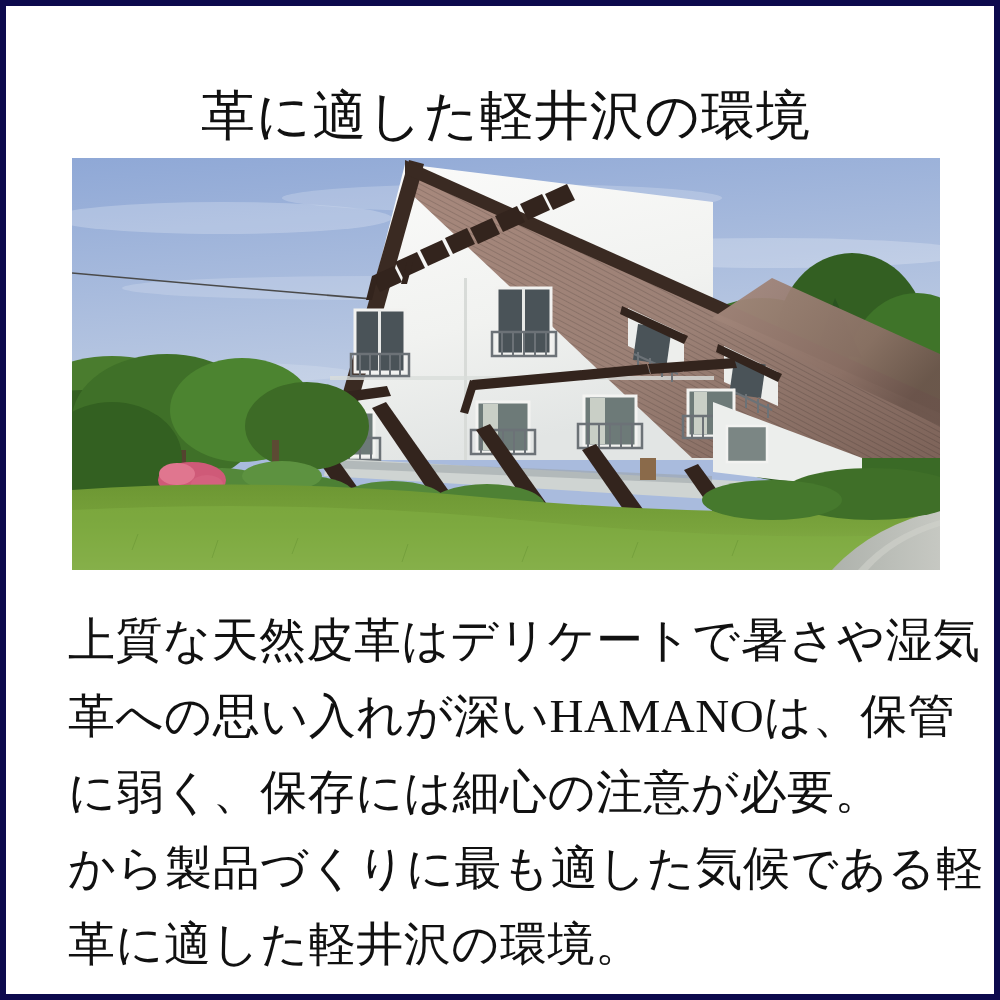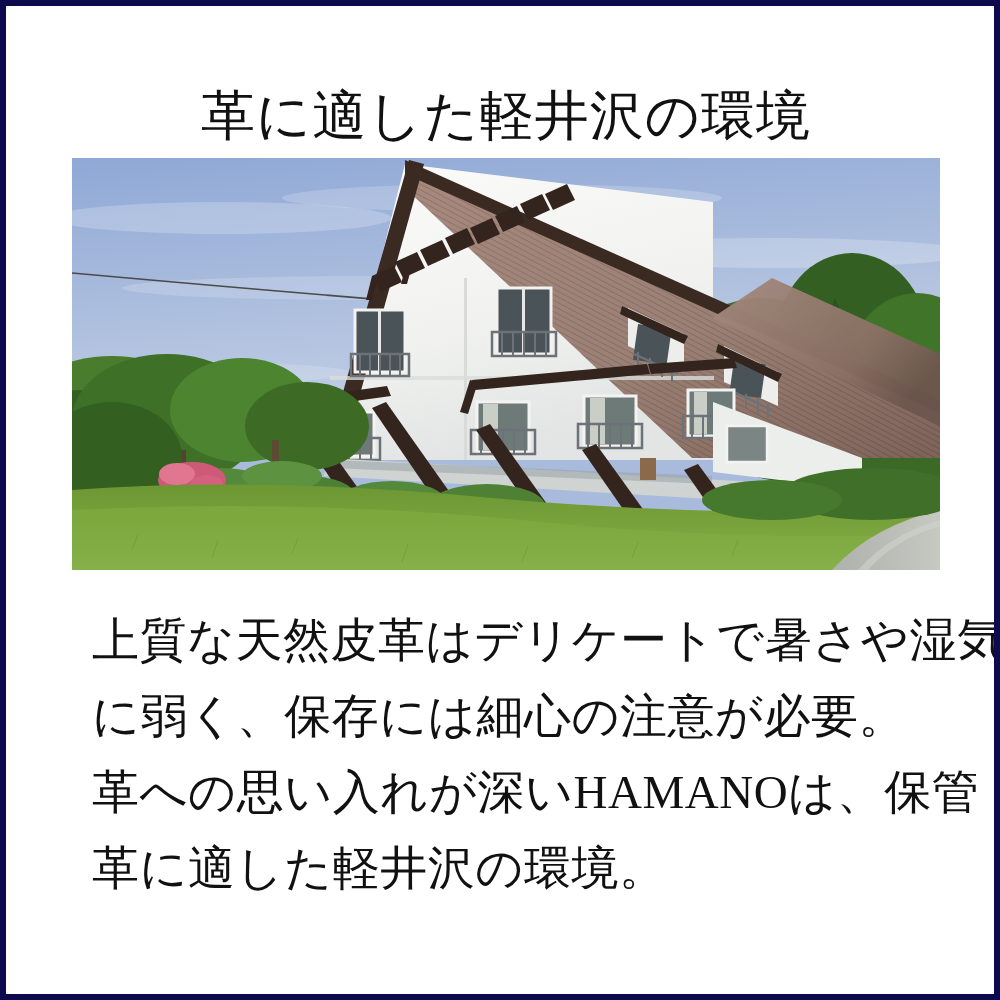--- a/index.html
+++ b/index.html
@@ -48,21 +48,20 @@
   .body-copy {
     position: absolute;
     left: 62px;
     top: 596px;
     width: 880px;
     font-family: "Liberation Serif", "DejaVu Serif", serif;
     font-size: 47px;
     line-height: 76px;
     color: #111111;
     letter-spacing: 0.5px;
-    margin-left: 24px;
   }
   .body-copy .line {
     white-space: nowrap;
   }
 </style>
 </head>
 <body>
 
 <div class="page">
 
@@ -347,18 +346,19 @@
         <path d="M786,412 Q818,376 868,362 L868,368 Q822,382 796,412 Z" fill="#d0d2cc" opacity="0.6"></path>
 
         <ellipse cx="800" cy="336" rx="90" ry="26" fill="#3f6f28"></ellipse>
         <ellipse cx="700" cy="342" rx="70" ry="20" fill="#46792d"></ellipse>
       </g>
     </svg>
   </div>
 
   <div class="body-copy">
     <div class="line">上質な天然皮革はデリケートで暑さや湿気</div>
+    <div class="line">革への思い入れが深いHAMANOは、保管</div>
     <div class="line">に弱く、保存には細心の注意が必要。</div>
-    <div class="line">革への思い入れが深いHAMANOは、保管</div>
+    <div class="line">から製品づくりに最も適した気候である軽</div>
     <div class="line">革に適した軽井沢の環境。</div>
   </div>
 
 </div>
 
 </body></html>

